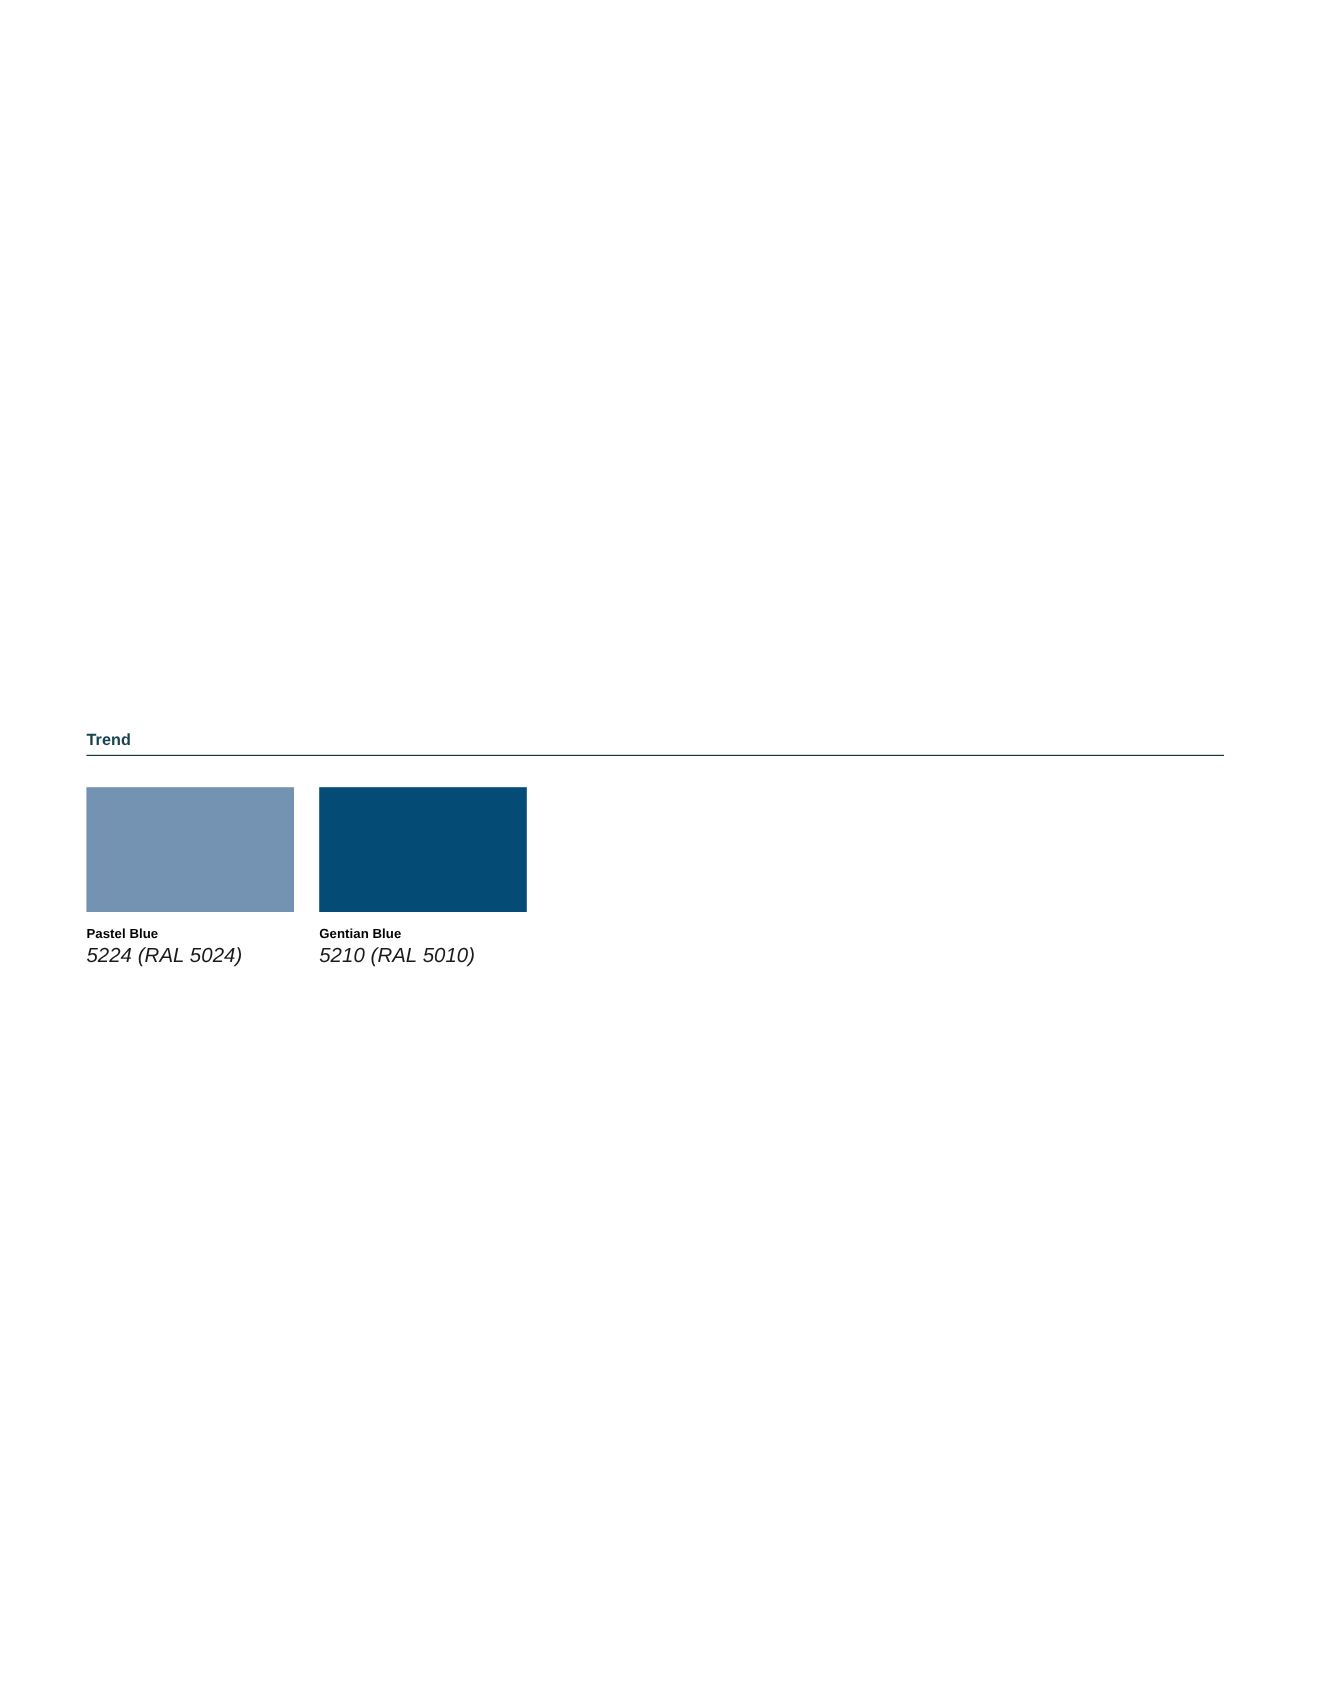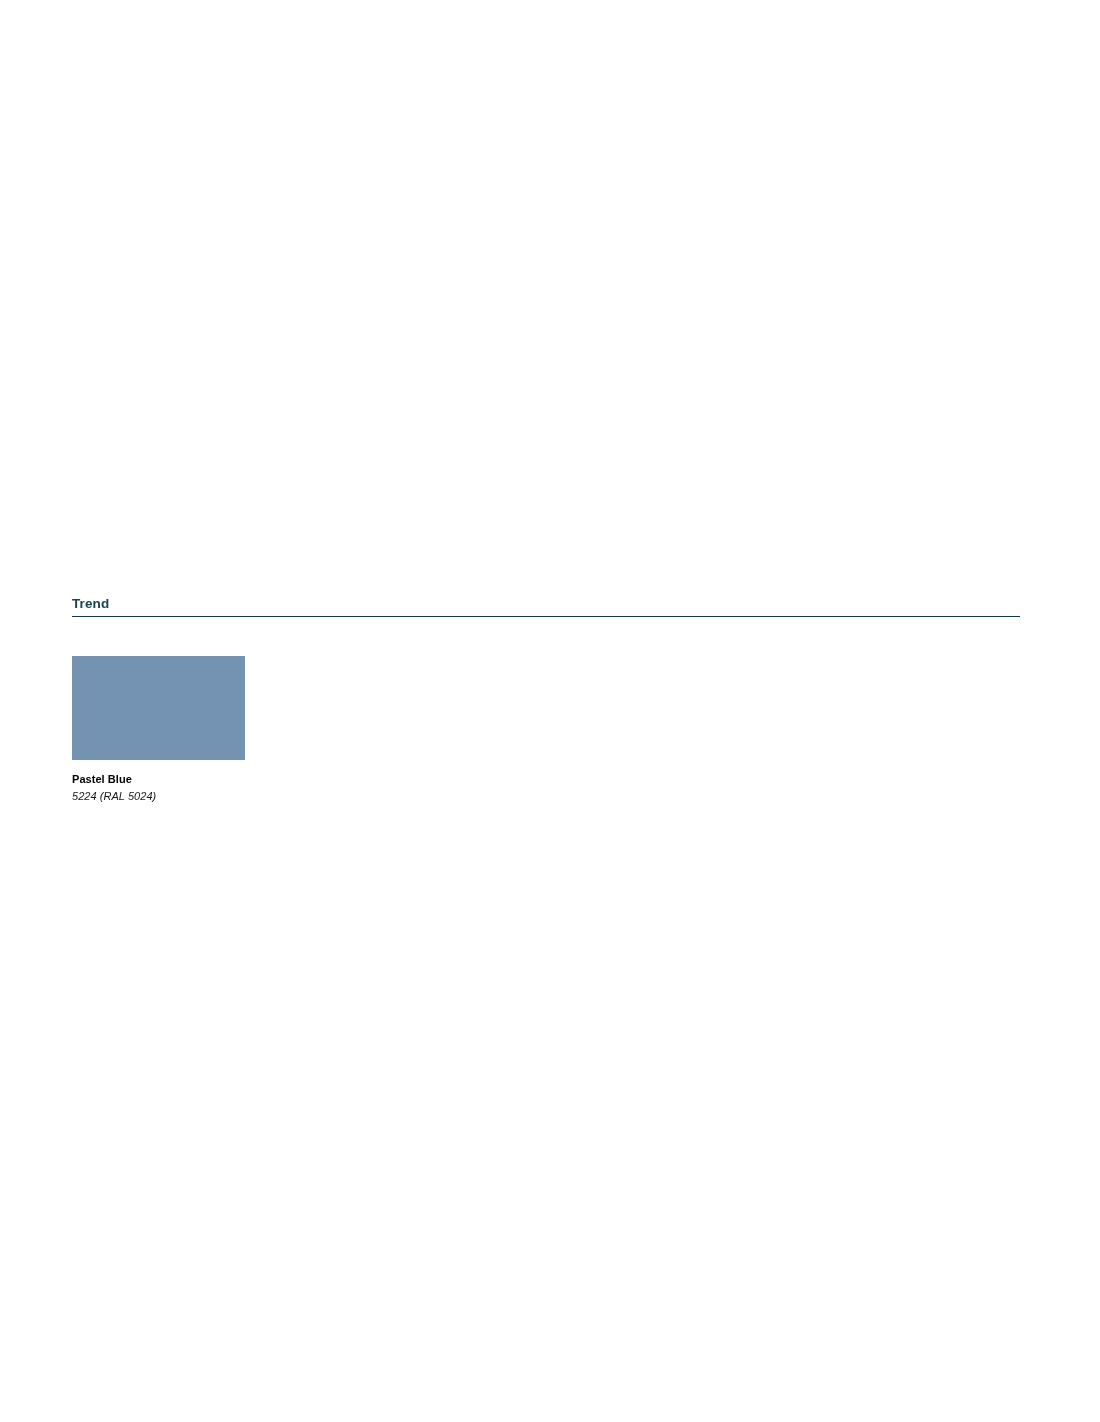--- a/index.html
+++ b/index.html
@@ -108,48 +108,53 @@
   .swatch-name {
     font-size: 11px;
     font-weight: bold;
     color: #000000;
     line-height: 14px;
     margin: 12px 0 0 0;
     letter-spacing: 0.05px;
   }
 
   .swatch-code {
-    font-size: 11px;
+    font-size: 17px;
     color: #1a1a1a;
     line-height: 15px;
     margin: 3px 0 16px 0;
     letter-spacing: 0.05px;
   }
 
   .swatch-code.italic {
     font-style: italic;
   }
 </style>
 </head>
 <body style="background: rgb(255, 255, 255);">
 
 <div class="page">
 
   <div class="section">
-    <div class="section-title" style="color: rgb(23, 69, 78);">Trend</div>
+    <div class="section-title" style="color: rgb(23, 69, 78); margin-top: 13px;">Trend</div>
     <div class="section-rule" style="background: rgb(18, 60, 68);"></div>
   </div>
 
   <div class="swatch-row">
 
     <div class="swatch-cell">
       <div class="swatch-chip" style="background-color: rgb(116, 147, 179);"></div>
       <div class="swatch-name">Pastel Blue</div>
       <div class="swatch-code italic">5224 (RAL 5024)</div>
     </div>
 
 
+    <div class="swatch-cell">
+      <div class="swatch-chip" style="background-color: rgb(4, 75, 117);"></div>
+      <div class="swatch-name">Gentian Blue</div>
+      <div class="swatch-code italic">5210 (RAL 5010)</div>
+    </div>
 
 
 
   </div>
 
 </div>
 
 </body></html>

